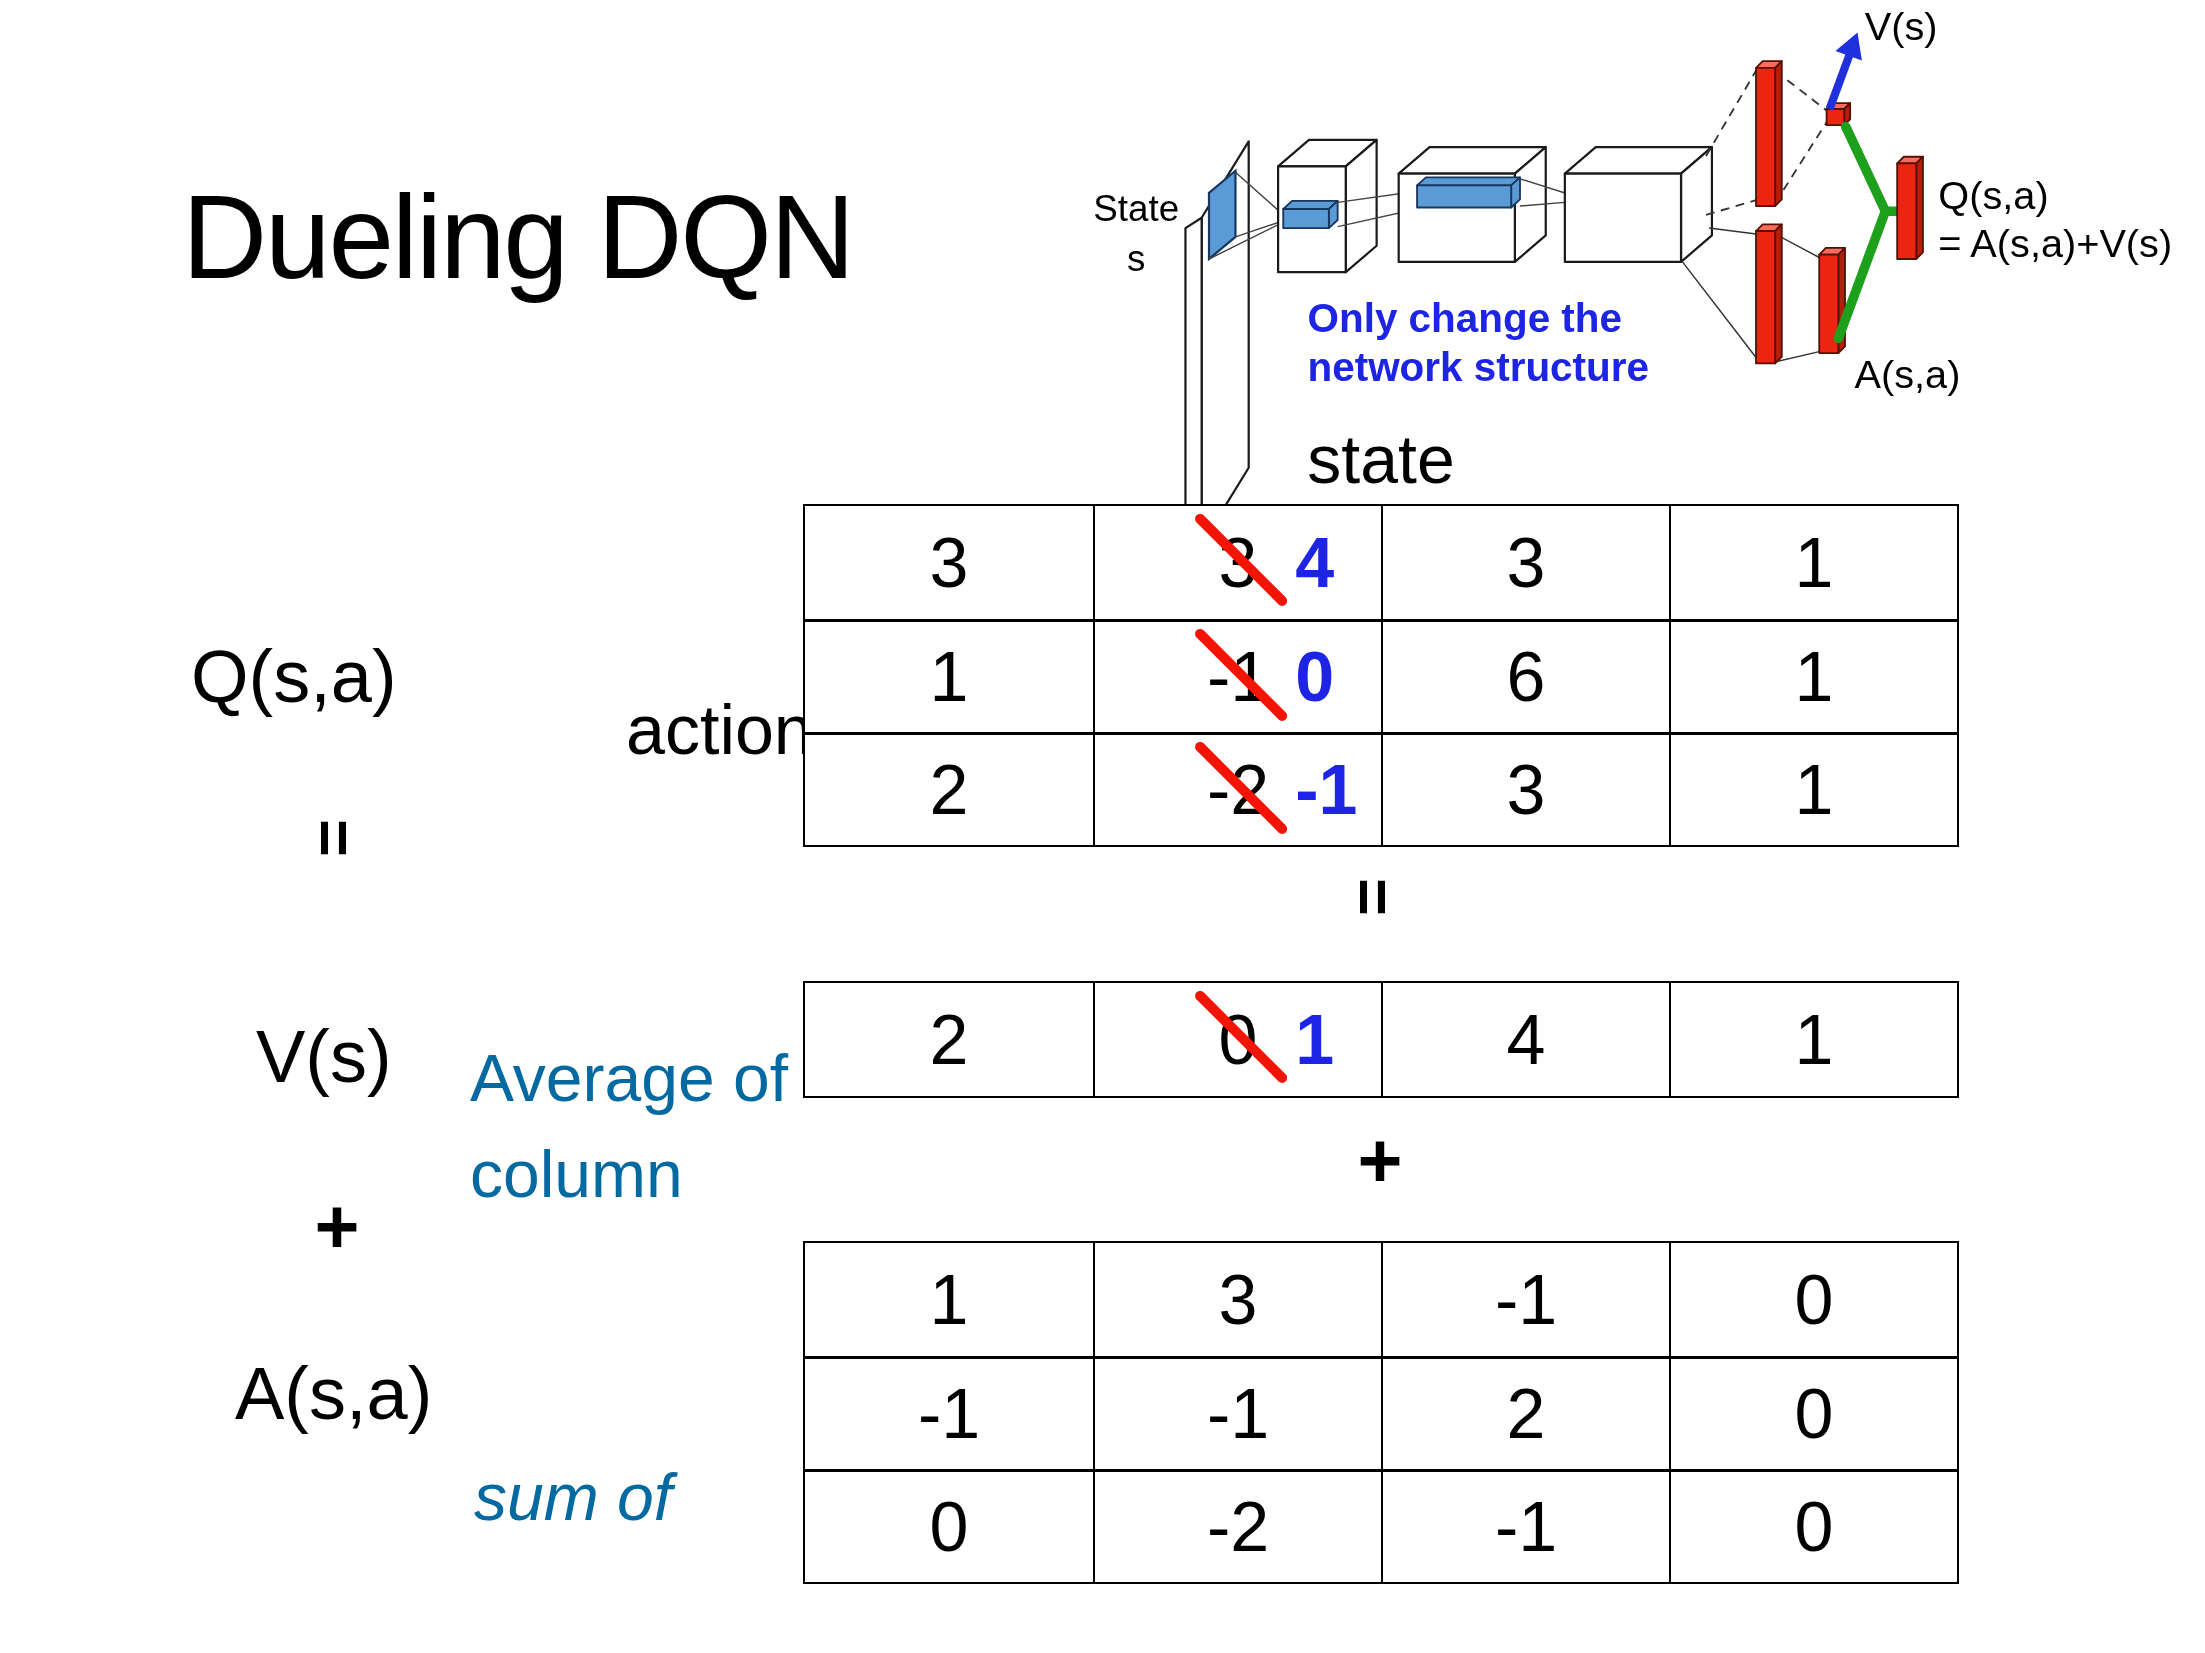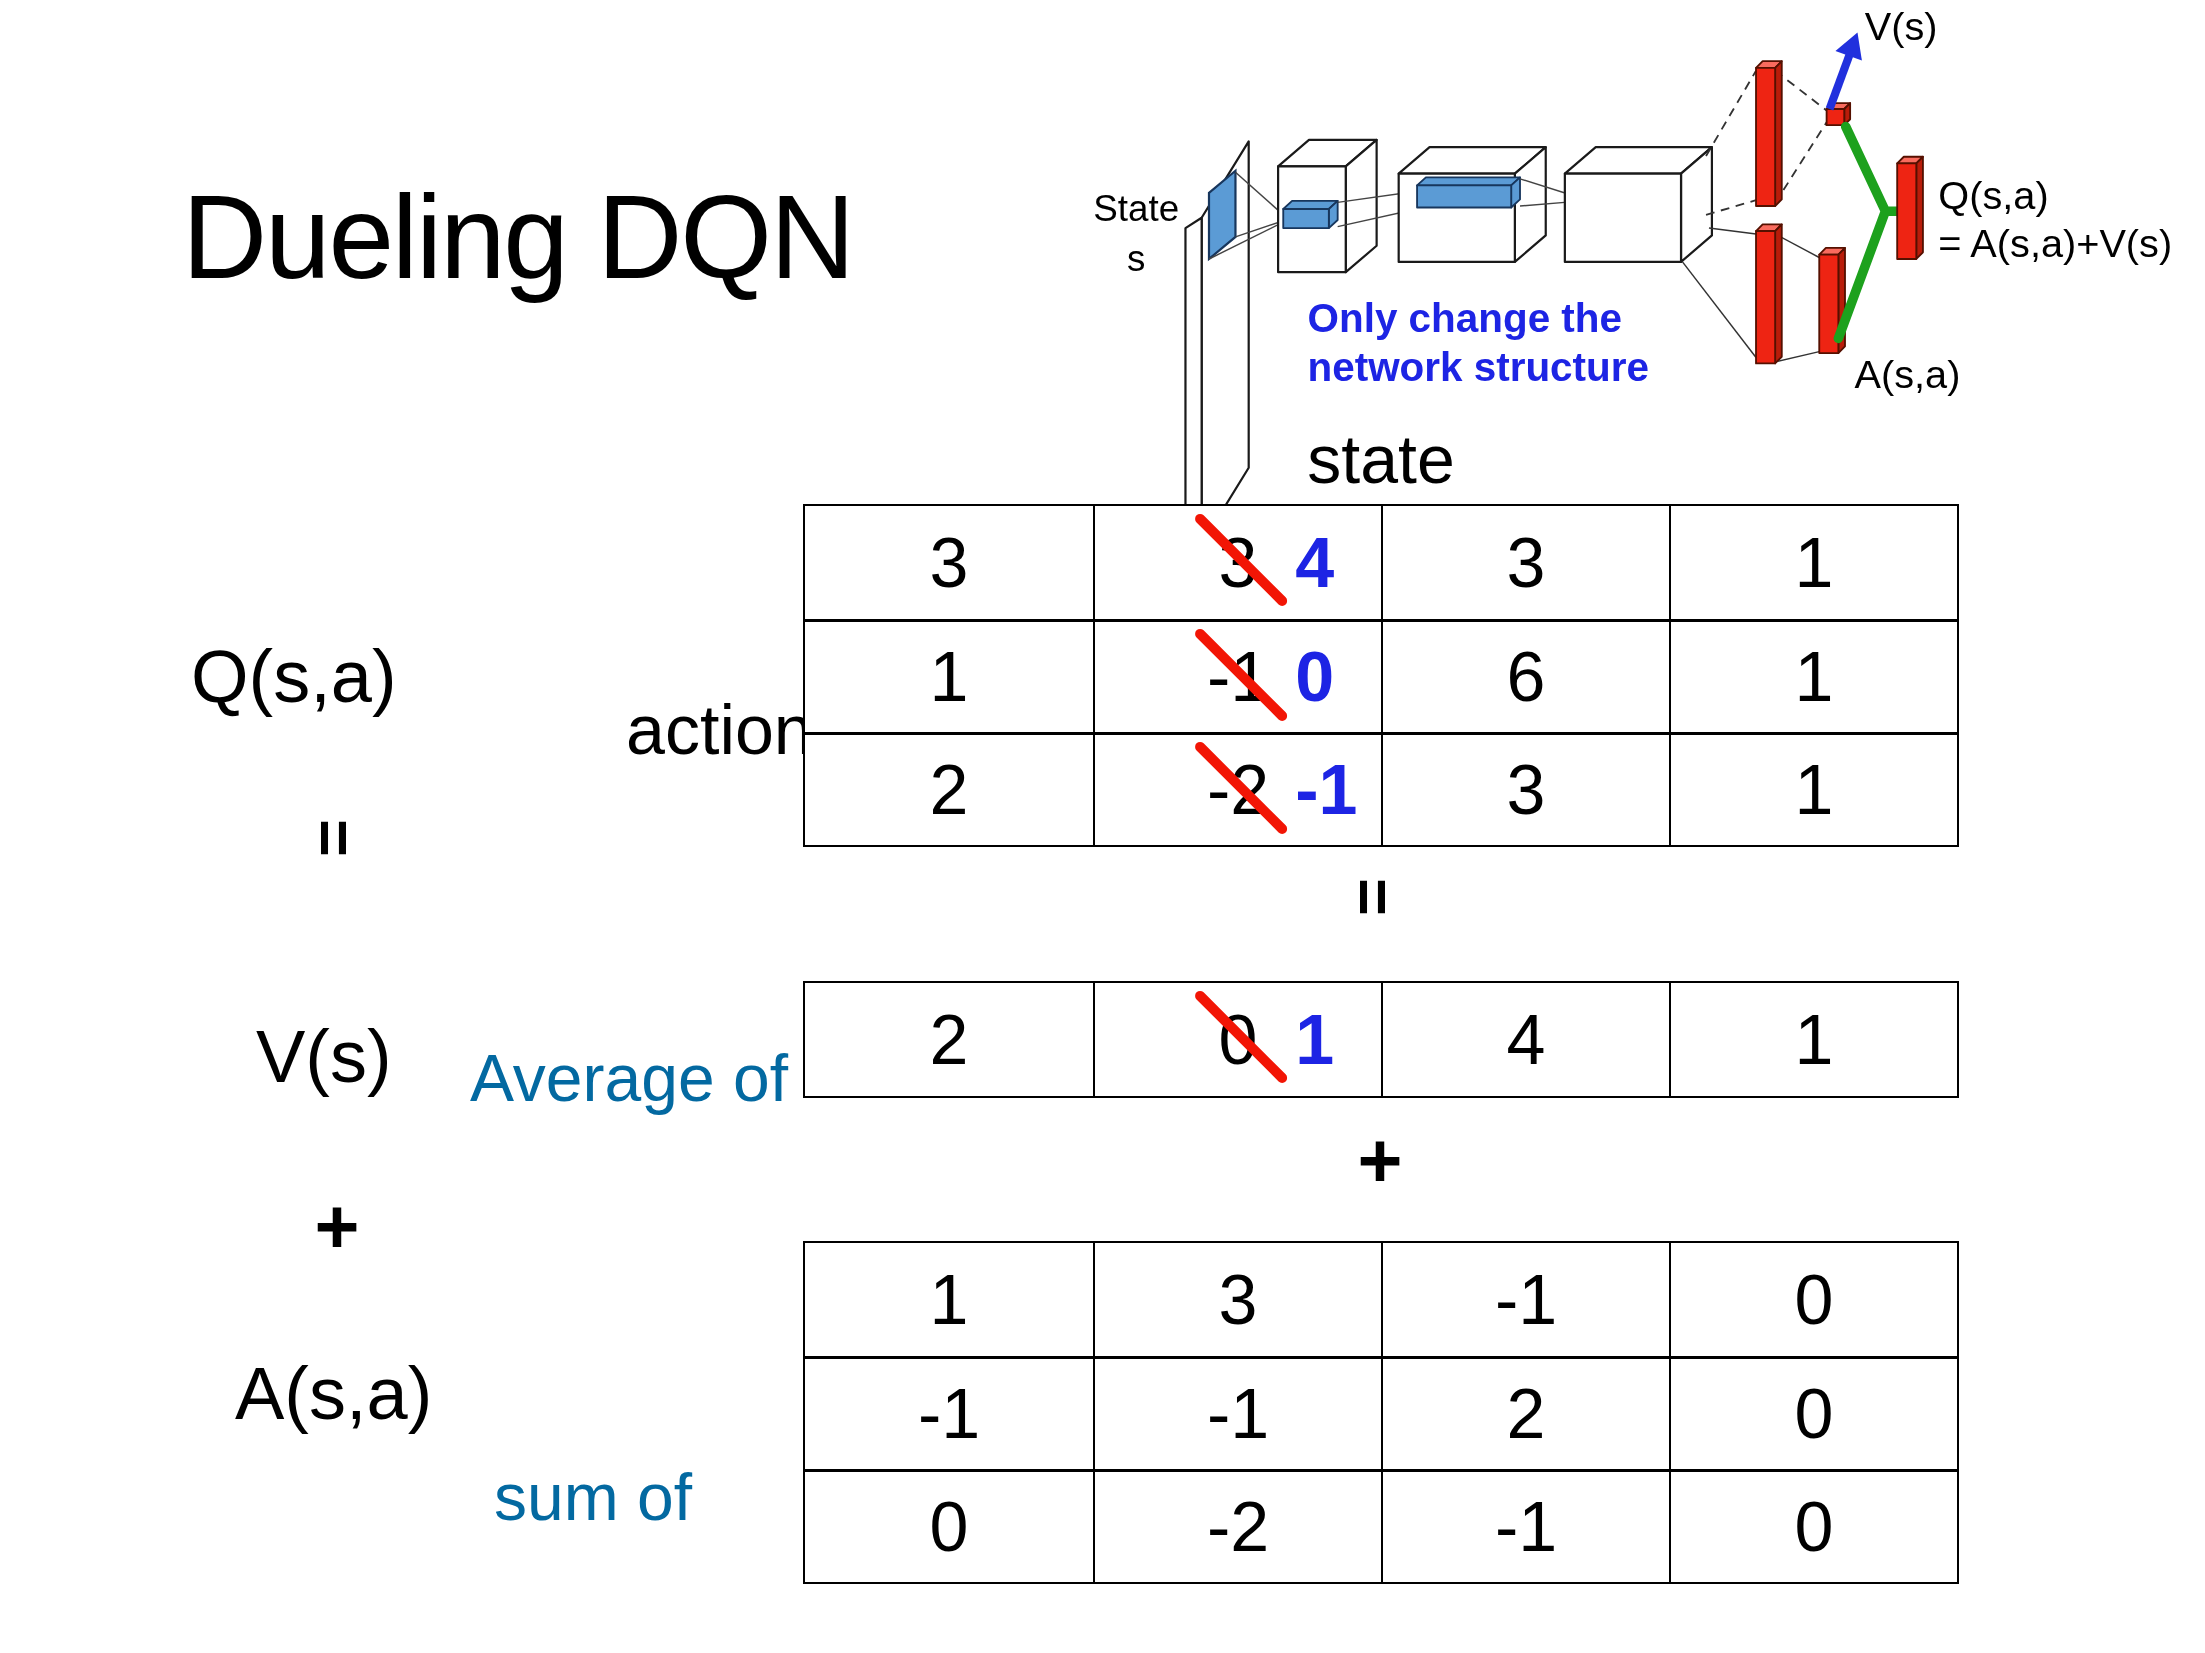--- a/index.html
+++ b/index.html
@@ -15,21 +15,21 @@
   .state-header{left:803px;top:420px;width:1156px;text-align:center;font-size:68px;}
   .action-label{left:584px;top:690px;font-size:70px;margin-left:42px;}
   .side-label{font-size:74px;color:#000;white-space:nowrap;}
   .q-label{left:191px;top:634px;}
   .v-label{left:256px;top:1014px;}
   .a-label{left:235px;top:1351px;}
   .blue-note{
     font-size:66px;line-height:1.45;color:#0369a1;white-space:nowrap;
   }
   .avg-note{left:470px;top:1031px;}
-  .sum-note{left:494px;top:1450px;}
+  .sum-note{left:474px;top:1450px;font-style:italic;}
   .rot-eq{
     font-size:65px;font-weight:700;transform:translate(-50%,-50%) rotate(90deg);
     transform-origin:center;line-height:1;
   }
   .eq-left{left:334px;top:838px;}
   .eq-center{left:1373px;top:897px;}
   .plus-sym{font-size:77px;font-weight:600;transform:translate(-50%,-50%);line-height:1;}
   .plus-left{left:337px;top:1226px;}
   .plus-center{left:1380px;top:1160px;}
 
@@ -172,20 +172,21 @@
     <text x="1082" y="528" font-size="54" fill="#000">A(s,a)</text>
   </svg>
 
   <div class="abs state-header">state</div>
   <div class="abs action-label">action</div>
   <div class="abs side-label q-label">Q(s,a)</div>
   <div class="abs rot-eq eq-left">=</div>
   <div class="abs side-label v-label">V(s)</div>
   <div class="abs blue-note avg-note">
     <div>Average of</div>
+    <div>column</div>
   </div>
   <div class="abs plus-sym plus-left">+</div>
   <div class="abs side-label a-label">A(s,a)</div>
   <div class="abs blue-note sum-note">
     <div>sum of</div>
   </div>
   <div class="abs rot-eq eq-center">=</div>
   <div class="abs plus-sym plus-center">+</div>
 
   <div class="abs mtable q-table">

